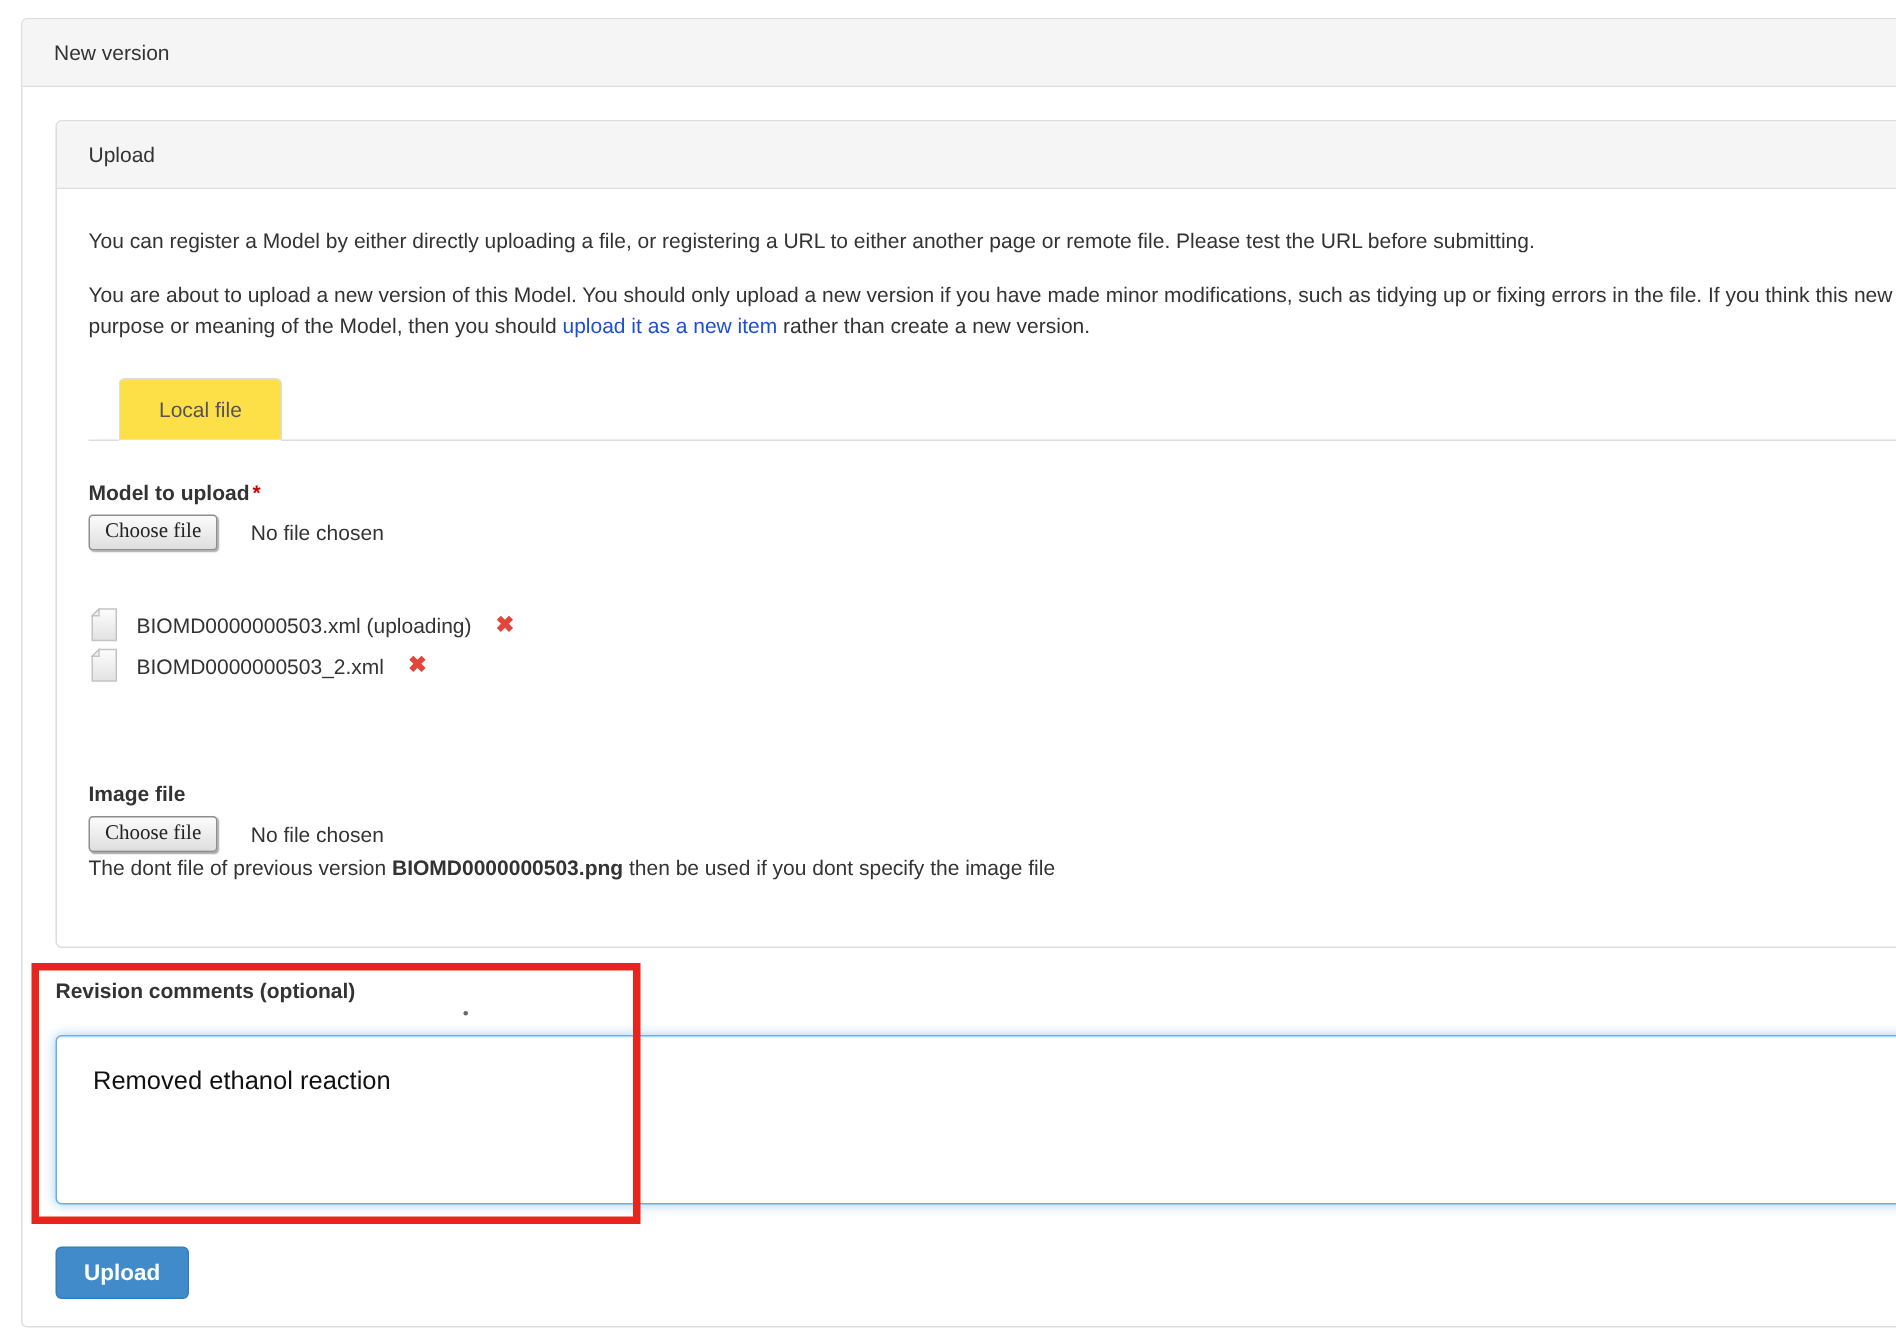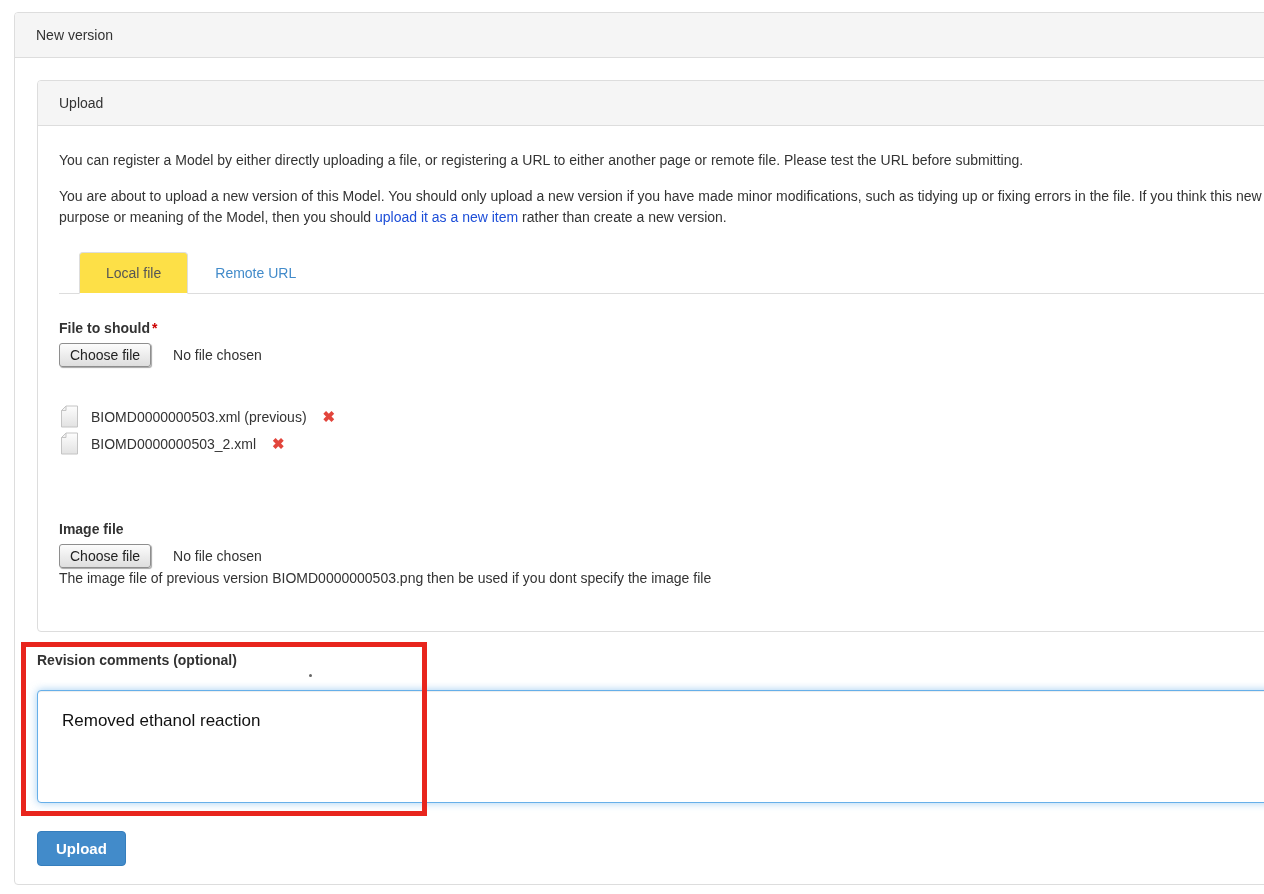--- a/index.html
+++ b/index.html
@@ -40,40 +40,40 @@
     background:#fde047; border-color:#ddd; border-bottom-color:#fff; color:#555;
     margin-left:20px;
   }
   .tab.inactive { color:#428bca; }
 
   
   .form-label { display:block; font-weight:bold; color:#333; margin:26px 0 7px 0; }
   .required { color:#c00; margin-left:2px; }
   .file-input-row { display:flex; align-items:center; }
   .choose-btn {
-    font-family:Liberation Sans, sans-serif; font-size:14px; color:#222;
+    font-family:Liberation Serif, serif; font-size:14px; color:#222;
     background:linear-gradient(#fcfcfc,#dedede);
     border:1px solid #8e8e8e; border-radius:3px;
     padding:3px 10px; cursor:pointer;
     box-shadow:1px 1px 1px rgba(0,0,0,.35);
   }
   .file-status { margin-left:22px; color:#333; }
 
   .file-list { margin-top:36px; }
   .file-row { display:flex; align-items:center; height:27px; }
   .file-icon { margin-left:1px; flex:0 0 auto; }
   .file-name { margin-left:12px; }
   .delete-x {
     margin-left:16px; color:#e2453c; font-size:15px; font-weight:bold;
     cursor:pointer; line-height:1;
   }
 
   .image-group { margin-top:64px; }
   .image-note { margin:26px 0 0 0; line-height:20px; }
-  .image-note b { font-weight:normal; }
+  .image-note b { font-weight:bold; }
 
   
   .revision-section { margin-top:20px; }
   .revision-label { display:block; font-weight:bold; margin:0 0 22px 0; }
   .revision-textarea {
     display:block; width:1440px; height:113px; resize:none; outline:none;
     border:1px solid #66afe9; border-radius:4px;
     box-shadow:inset 0 1px 1px rgba(0,0,0,.075), 0 0 8px rgba(102,175,233,.6);
     padding:19px 24px; font-family:"Liberation Sans", sans-serif;
     font-size:17px; color:#111; line-height:22px;
@@ -109,44 +109,43 @@
       <div class="panel-heading">Upload</div>
 
       <div class="inner-body">
 
         <p>You can register a Model by either directly uploading a file, or registering a URL to either another page or remote file. Please test the URL before submitting.</p>
 
         <p><span>You are about to upload a new version of this Model. You should only upload a new version if you have made minor modifications, such as tidying up or fixing errors in the file. If you think this new version changes the original purpose or meaning of the Model, then you should </span><a class="intro-link">upload it as a new item</a><span> rather than create a new version.</span></p>
 
         <div class="nav-tabs">
           <div class="tab active">Local file</div>
-          <div class="tab inactive">Remote URL</div>
         </div>
 
-        <label class="form-label"><span>File to should</span><span class="required">*</span></label>
+        <label class="form-label"><span>Model to upload</span><span class="required">*</span></label>
 
         <div class="file-input-row">
           <button class="choose-btn">Choose file</button>
           <span class="file-status">No file chosen</span>
         </div>
 
         <div class="file-list">
 
           <div class="file-row">
             <svg class="file-icon" width="19" height="23" viewBox="0 0 19 23">
               <defs>
                 <linearGradient id="pg1" x1="0" y1="0" x2="0" y2="1">
                   <stop offset="0" stop-color="#fdfdfd"></stop>
                     <stop offset="1" stop-color="#e2e2e2"></stop>
                 </linearGradient>
               </defs>
               <path d="M6 1 H17.5 V22 H1.5 V5.5 Z" fill="url(#pg1)" stroke="#c4c4c4"></path>
               <path d="M6 1 L1.5 5.5 H6 Z" fill="#f2f2f2" stroke="#c4c4c4"></path>
             </svg>
-            <span class="file-name">BIOMD0000000503.xml (previous)</span>
+            <span class="file-name">BIOMD0000000503.xml (uploading)</span>
             <span class="delete-x">✖</span>
           </div>
 
           <div class="file-row">
             <svg class="file-icon" width="19" height="23" viewBox="0 0 19 23">
               <path d="M6 1 H17.5 V22 H1.5 V5.5 Z" fill="url(#pg1)" stroke="#c4c4c4"></path>
               <path d="M6 1 L1.5 5.5 H6 Z" fill="#f2f2f2" stroke="#c4c4c4"></path>
             </svg>
             <span class="file-name">BIOMD0000000503_2.xml</span>
             <span class="delete-x">✖</span>
@@ -155,21 +154,21 @@
         </div>
 
         <div class="image-group">
           <label class="form-label" style="margin-top:0">Image file</label>
 
           <div class="file-input-row">
             <button class="choose-btn">Choose file</button>
             <span class="file-status">No file chosen</span>
           </div>
 
-          <p class="image-note"><span>The image file of previous version </span><b>BIOMD0000000503.png</b><span> then be used if you dont specify the image file</span></p>
+          <p class="image-note"><span>The dont file of previous version </span><b>BIOMD0000000503.png</b><span> then be used if you dont specify the image file</span></p>
         </div>
 
       </div>
     </div>
 
     
     <div class="revision-section">
       <label class="revision-label">Revision comments (optional)</label>
       <textarea class="revision-textarea" style="">Removed ethanol reaction</textarea>
     </div>

